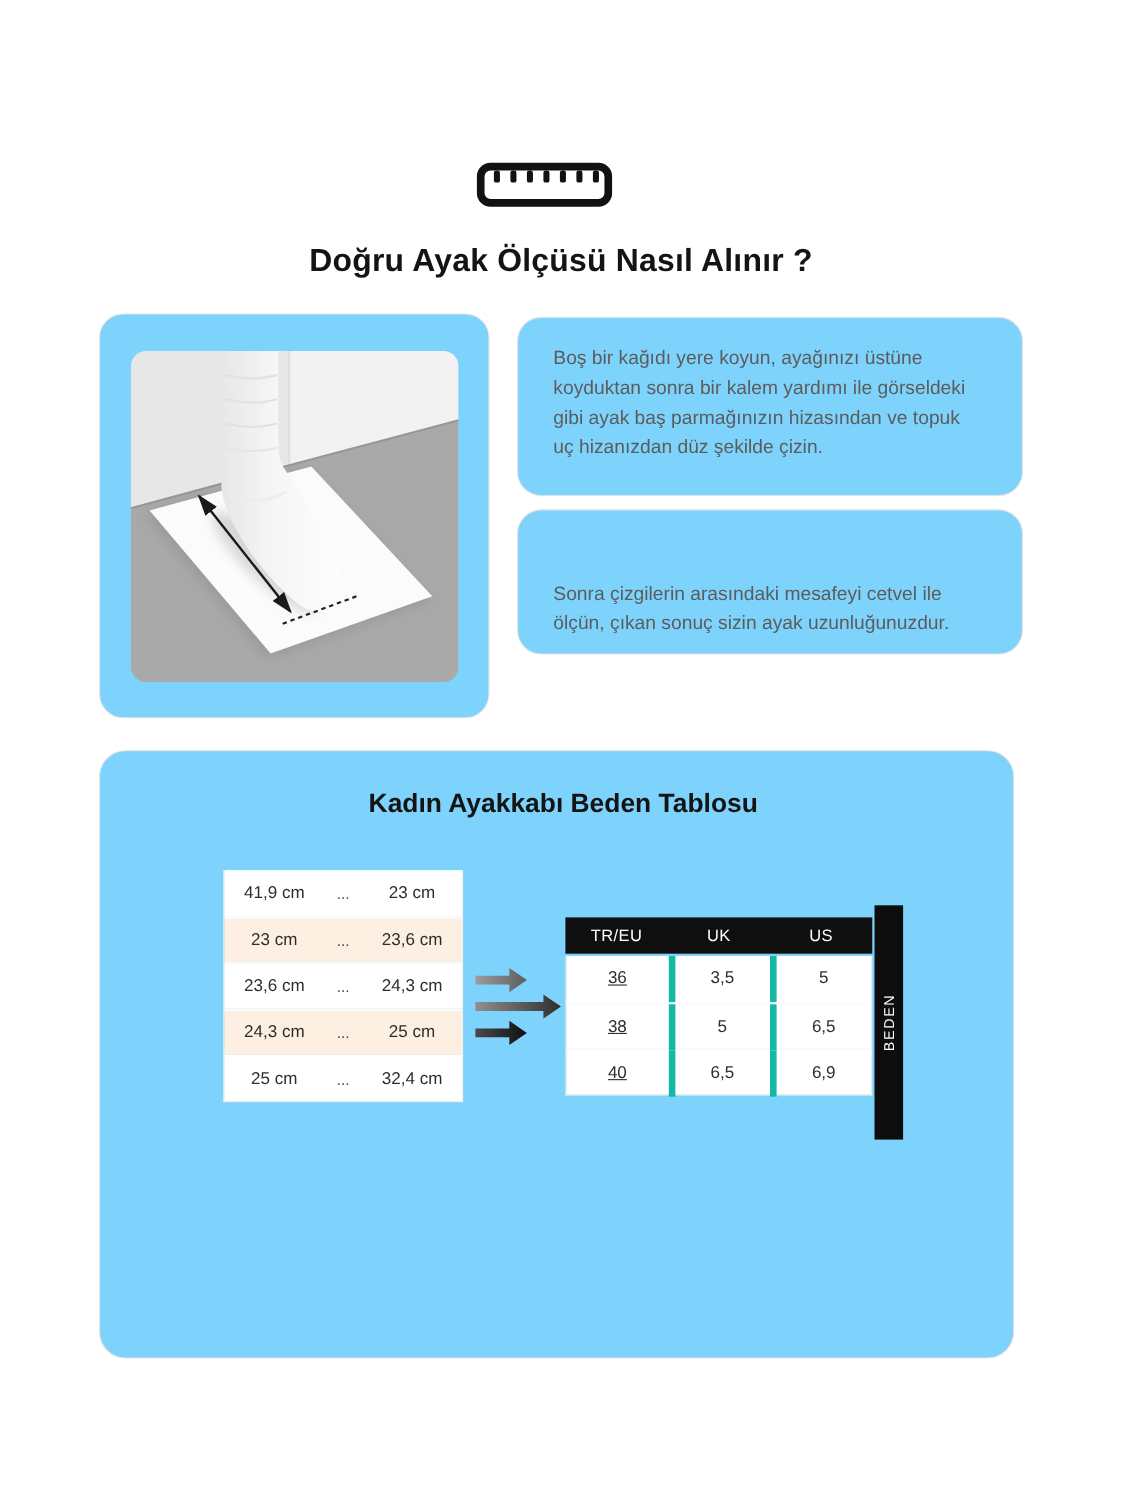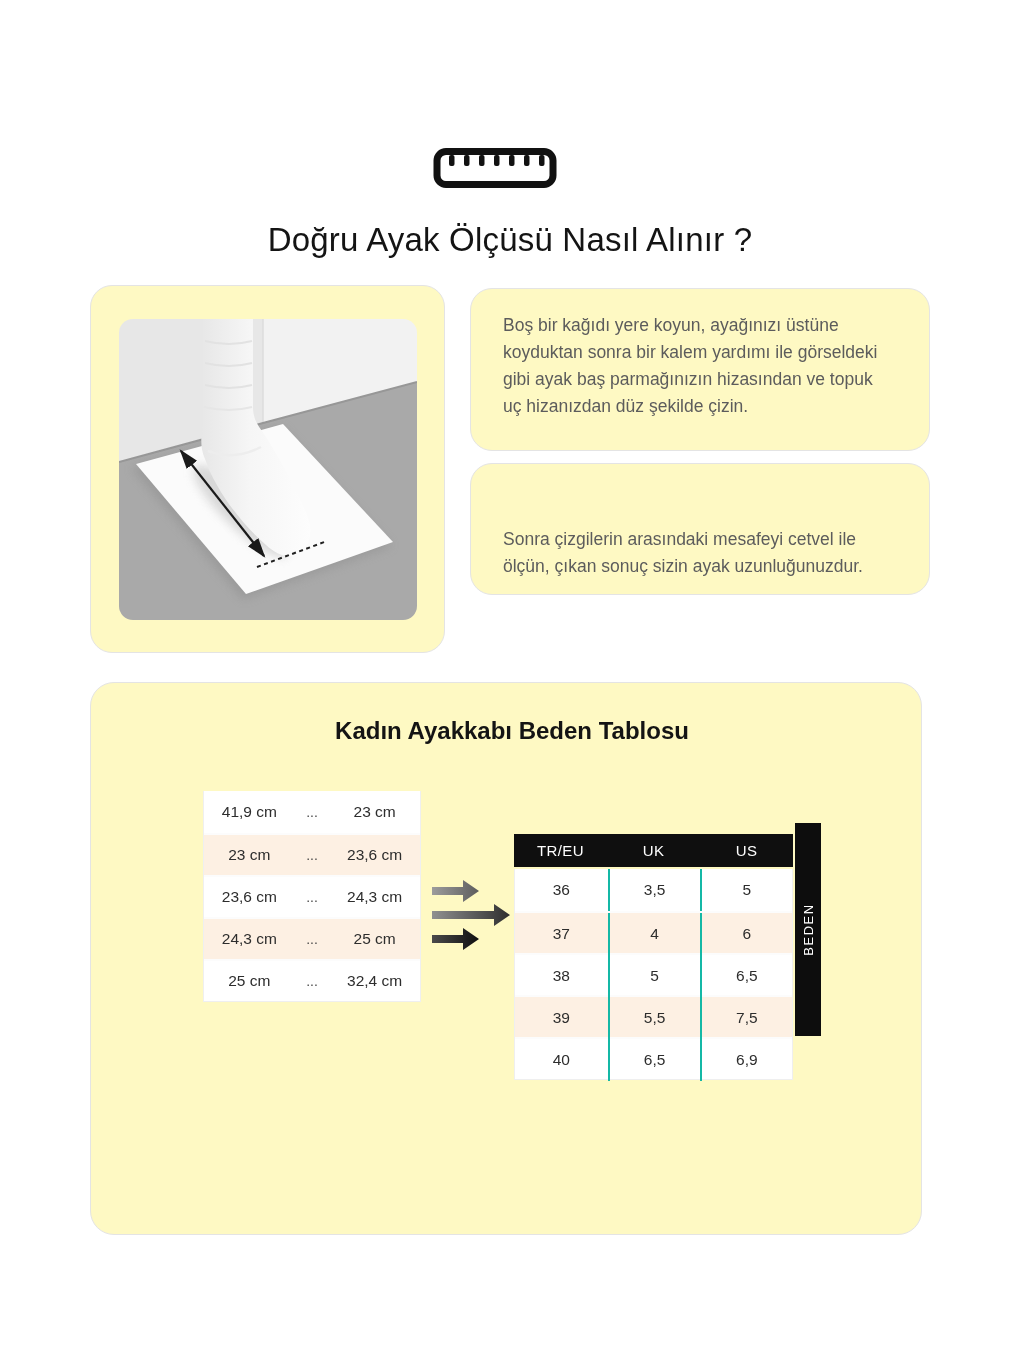--- a/index.html
+++ b/index.html
@@ -9,25 +9,25 @@
     font-family:"Liberation Sans", sans-serif; color:#141414;
   }
   .abs { position:absolute; }
 
   
   #ruler-icon { left:433px; top:147px; width:124px; height:42px; }
 
   
   #page-title {
     left:0; top:221px; width:1020px; text-align:center;
-    font-size:33px; font-weight:normal; color:#141414; letter-spacing:.2px;
-  }
-
-  
-  .card { border:1px solid #e4e4e4; border-radius:22px; background:#fef9c3; }
+    font-size:29px; font-weight:bold; color:#141414; letter-spacing:.2px;
+  }
+
+  
+  .card { border:1px solid #e4e4e4; border-radius:22px; background:#7dd3fc; }
   #photo-card { left:90px; top:285px; width:355px; height:368px; }
   #photo-frame { left:28px; top:33px; width:298px; height:301px; border-radius:14px; overflow:hidden; }
   #step1-card { left:470px; top:288px; width:460px; height:163px; }
   #step2-card { left:470px; top:463px; width:460px; height:132px; }
   .step-text {
     padding:0 36px 0 32px; font-size:17.5px; line-height:27px; color:#5c5c5c;
   }
   #step1-card .step-text { padding-top:23px; }
   #step2-card .step-text { padding-top:62px; }
 
@@ -52,22 +52,22 @@
   
   #cm-table { left:112px; top:108px; width:218px; }
   #cm-table .trow { grid-template-columns:42% 16% 42%; }
   #cm-table .dots { color:#4a4a4a; font-size:14px; }
 
   
   #intl-table { left:423px; top:108px; width:279px;margin-top:43px; }
   #intl-table .tbl-header { justify-content:space-around; }
   #intl-table .tbl-header span { width:33.3%; text-align:center; }
   #intl-table .trow { grid-template-columns:33.4% 33.3% 33.3%; }
-  #intl-table .trow span { border-left:2px solid #14b8a6; line-height:42px; height:42px; }
-  #intl-table .trow span:first-child { border-left:none; }
+  #intl-table .trow span { border-left:6px solid #14b8a6; line-height:42px; height:42px; }
+  #intl-table .trow span:first-child { border-left:none;text-decoration:underline; }
 
   
   #beden-bar {
     left:704px; top:140px; width:26px; height:213px; background:#0d0d0d;
     display:flex; align-items:center; justify-content:center;
   }
   #beden-bar span {
     transform:rotate(-90deg); color:#fff; font-size:13px;
     letter-spacing:1.5px; white-space:nowrap;
   }
@@ -206,35 +206,25 @@
       <span>TR/EU</span>
       <span>UK</span>
       <span>US</span>
     </div>
     <div class="tbl-body">
       <div class="trow">
         <span>36</span>
           <span>3,5</span>
           <span>5</span>
       </div>
-      <div class="trow alt">
-        <span>37</span>
-          <span>4</span>
-          <span>6</span>
-      </div>
       <div class="trow">
         <span>38</span>
           <span>5</span>
           <span>6,5</span>
       </div>
-      <div class="trow alt">
-        <span>39</span>
-          <span>5,5</span>
-          <span>7,5</span>
-      </div>
       <div class="trow">
         <span>40</span>
           <span>6,5</span>
           <span>6,9</span>
       </div>
     </div>
   </div>
 
   <div class="abs" id="beden-bar">
     <span>BEDEN</span>

